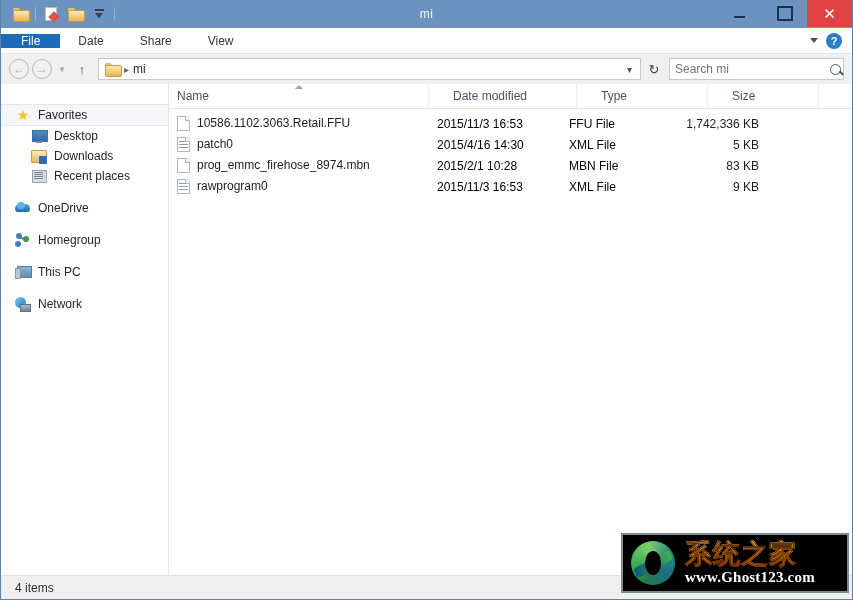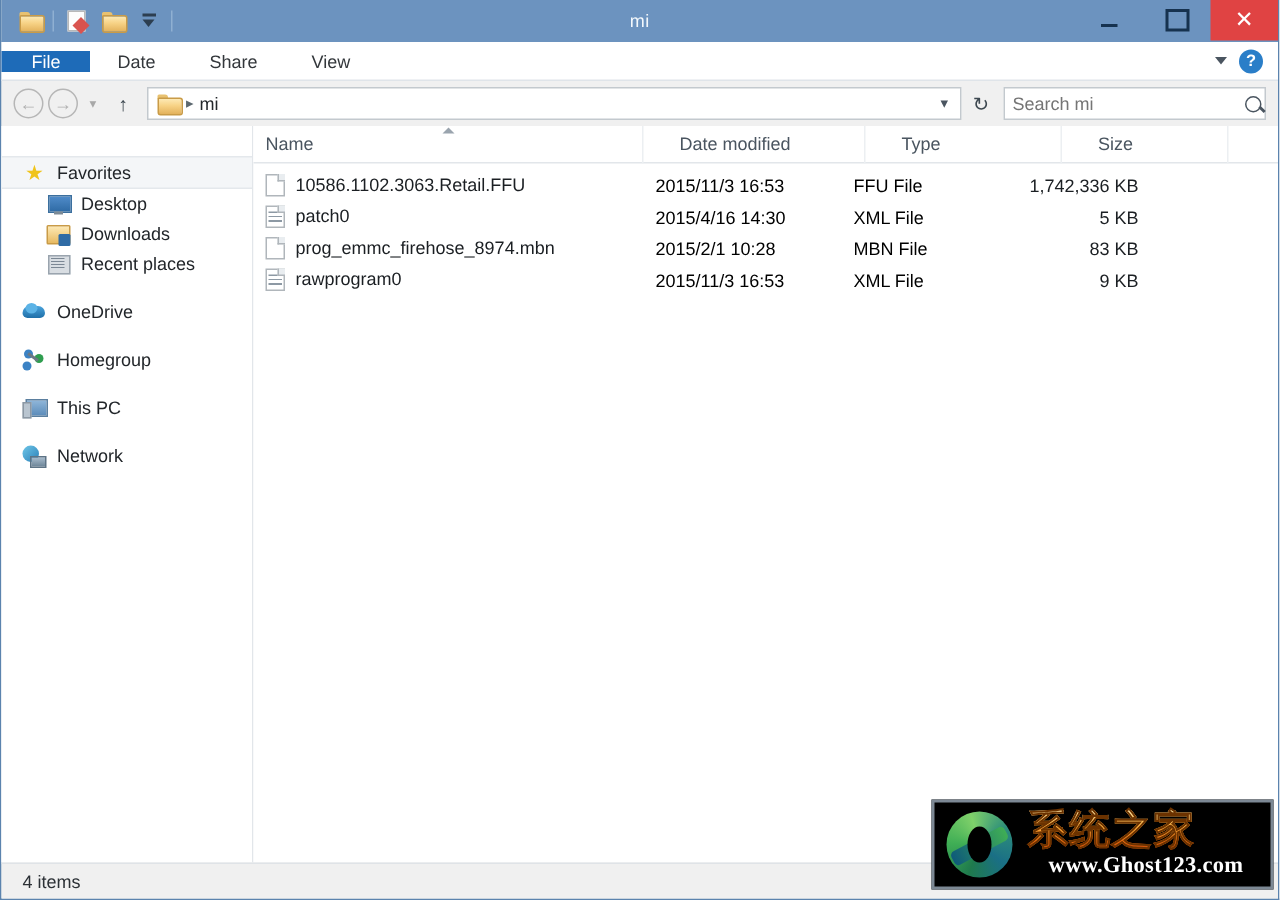--- a/index.html
+++ b/index.html
@@ -342,21 +342,21 @@
     font-size: 27px; font-weight: bold; line-height: 1.05;
     letter-spacing: 1px;
     background: linear-gradient(180deg,#ffe9a8 0%, #ffb13c 40%, #e8690f 75%, #b53d07 100%);
     -webkit-background-clip: text; background-clip: text;
     color: transparent;
     -webkit-text-stroke: 0.4px #6b3200;
   }
   #wm-url {
     font-family: "Liberation Serif", serif;
     font-size: 15px; font-weight: bold; color: #ffffff;
-    letter-spacing: .2px; margin-top: 1px; text-align: center;
+    letter-spacing: .2px; margin-top: 1px;
   }
 </style>
 </head>
 <body>
 
 <div id="window">
 
   <div id="titlebar">
     <div id="qat">
       <div class="qat-btn">

